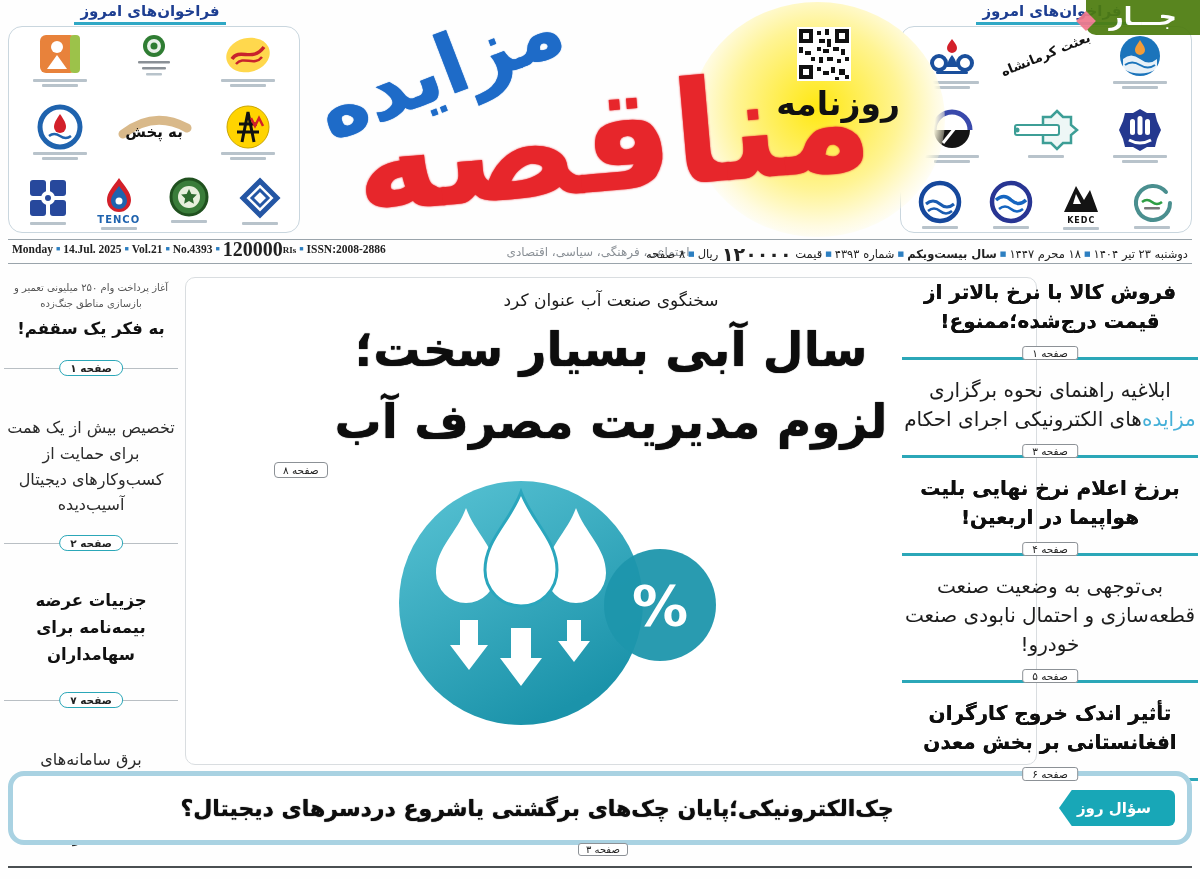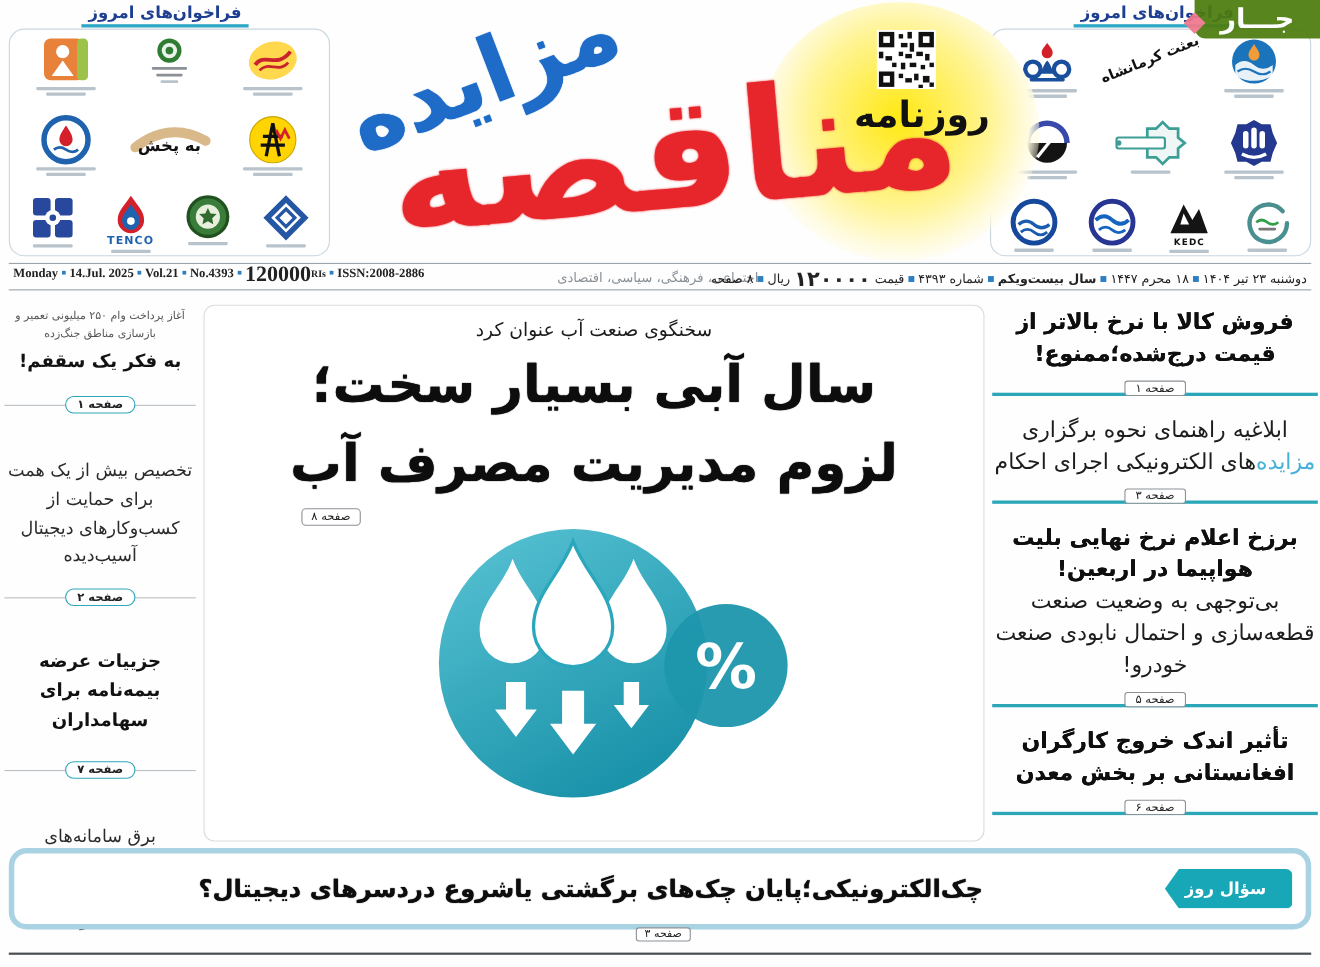--- a/index.html
+++ b/index.html
@@ -104,21 +104,21 @@
   .lc-sep { position:relative; height:20px; margin:16px 0 22px 0; }
   .lc-sep .line { position:absolute; left:2px; right:2px; top:9px; height:1px; background:#b9bfc4; }
   .lc-sep .pill {
     position:absolute; left:50%; transform:translateX(-50%); top:1px;
     background:#fff; border:1.5px solid #2ba7b8; border-radius:10px;
     font-size:10.5px; font-weight:bold; color:#222; padding:1px 10px; white-space:nowrap; z-index:1;
   }
 
   
   #main-box {
-    position:absolute; left:185px; top:277px; width:710px; height:488px;
+    position:absolute; left:185px; top:277px; width:852px; height:488px;
     background:#fff; border:1.5px solid #d9dde0; border-radius:10px; direction:rtl;
   }
   #main-kicker { position:absolute; top:12px; width:100%; text-align:center; font-size:17px; color:#1b1b1b; }
   .main-headline {
     position:absolute; width:100%; text-align:center; color:#0d0d0d;
     font-size:47px; font-weight:900; letter-spacing:-1px; text-shadow:0 0 1px #000;
   }
   #main-headline-1 { top:44px; }
   #main-headline-2 { top:116px; }
   #main-pagebox {
@@ -512,20 +512,24 @@
         <div class="box">صفحه ۱</div>
     </div>
     <div class="rc-title">
       <span>ابلاغیه راهنمای نحوه برگزاری </span><span class="rc-hl">مزایده</span><span>‌های الکترونیکی اجرای احکام</span>
     </div>
     <div class="rc-rule">
       <div class="line"></div>
         <div class="box">صفحه ۳</div>
     </div>
     <div class="rc-title bold">برزخ اعلام نرخ نهایی بلیت هواپیما در اربعین!</div>
+    <div class="rc-rule">
+      <div class="line"></div>
+        <div class="box">صفحه ۴</div>
+    </div>
     <div class="rc-title">بی‌توجهی به وضعیت صنعت قطعه‌سازی و احتمال نابودی صنعت خودرو!</div>
     <div class="rc-rule">
       <div class="line"></div>
         <div class="box">صفحه ۵</div>
     </div>
     <div class="rc-title bold">تأثیر اندک خروج کارگران افغانستانی بر بخش معدن</div>
     <div class="rc-rule">
       <div class="line"></div>
         <div class="box">صفحه ۶</div>
     </div>

